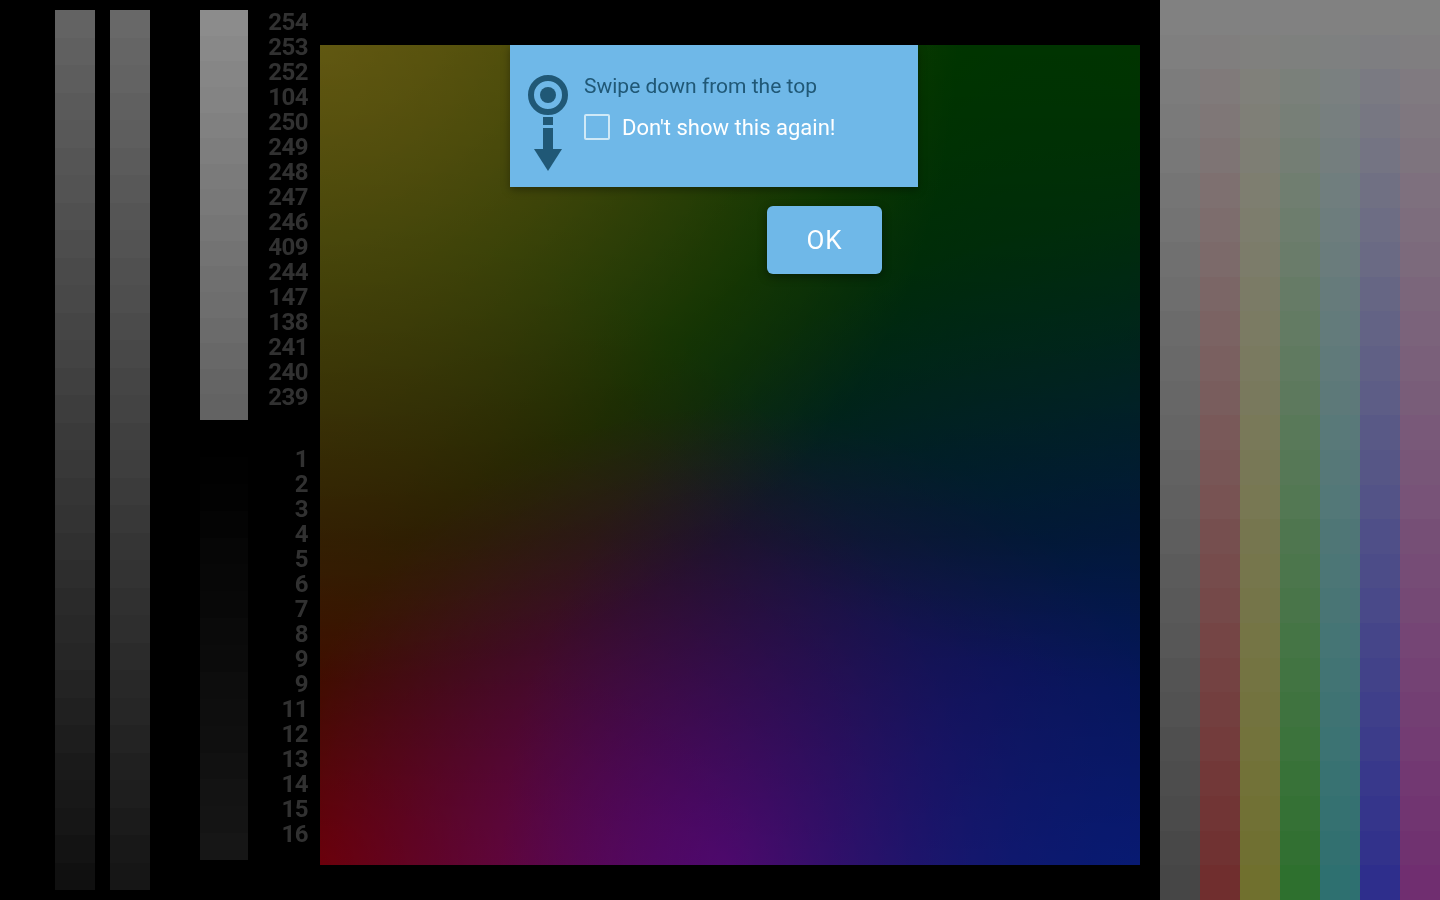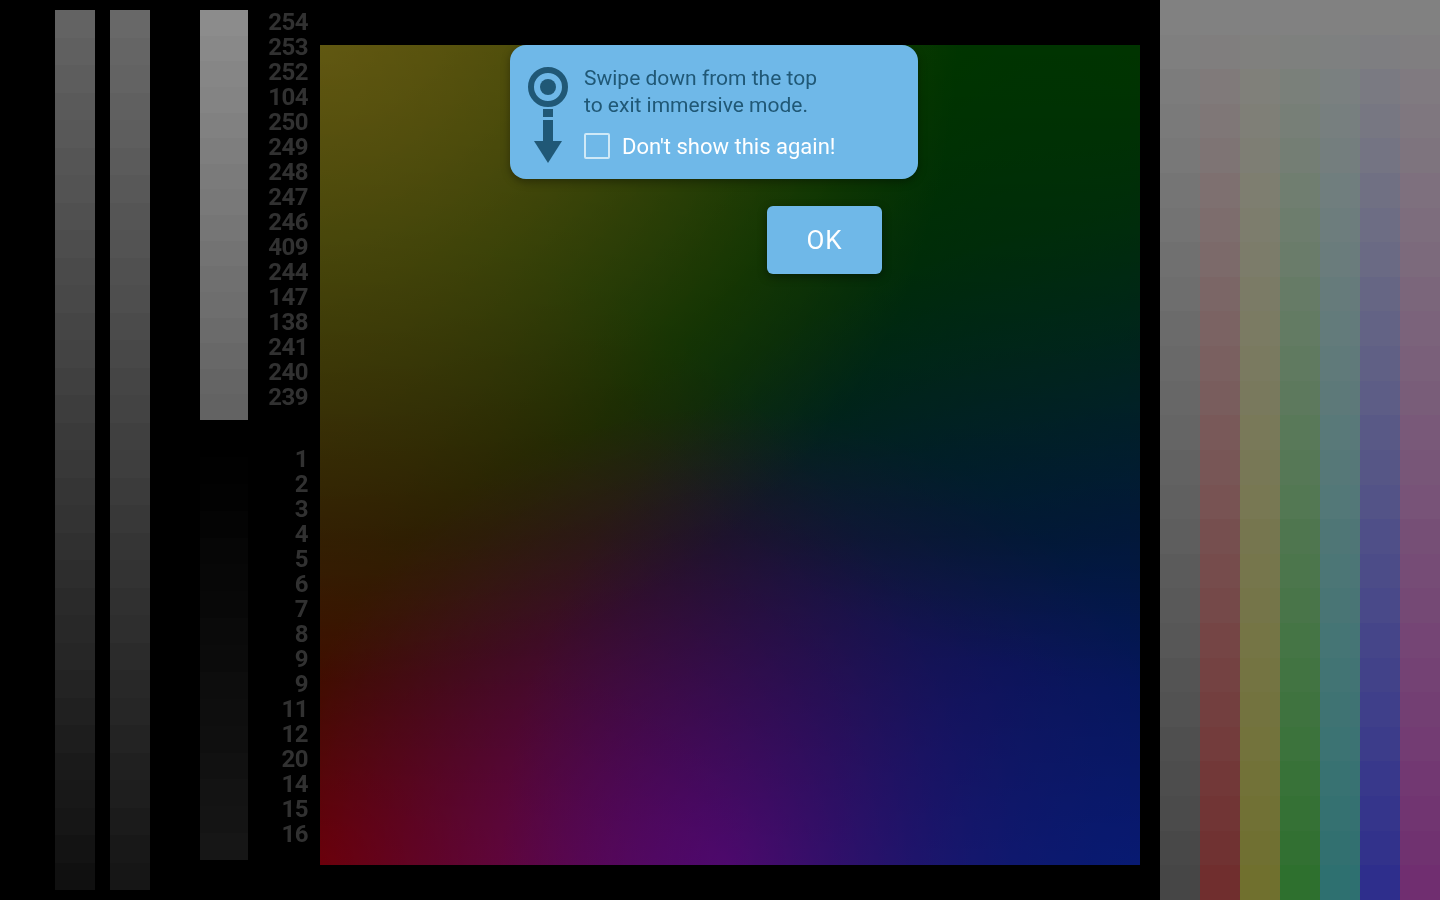--- a/index.html
+++ b/index.html
@@ -87,23 +87,23 @@
     inset: 0;
     background: rgba(0,0,0,0.45);
   }
 
   
   #hint {
     position: absolute;
     left: 510px;
     top: 45px;
     width: 370px;
-    padding: 20px 22px 14px 16px;
+    padding: 28px 22px 14px 16px;
     background: #6fb8e8;
-    border-radius: 16px;
+    border-radius: 0;
     color: #0f3a57;
     display: flex;
     align-items: flex-start;
     gap: 14px;
     box-shadow: 0 3px 8px rgba(0,0,0,0.35);
   }
   #hint svg { flex: 0 0 44px; }
   #hint .msg {
     font-size: 21px;
     line-height: 27px;
@@ -277,21 +277,21 @@
     <div>3</div>
     <div>4</div>
     <div>5</div>
     <div>6</div>
     <div>7</div>
     <div>8</div>
     <div>9</div>
     <div>9</div>
     <div>11</div>
     <div>12</div>
-    <div>20</div>
+    <div>13</div>
     <div>14</div>
     <div>15</div>
     <div>16</div>
   </div>
 
 <div id="color-field"></div>
 
 <div id="swatches">
     <div class="sw-col">
       <div class="cell" style="background: rgb(235, 235, 235);"></div>
@@ -497,21 +497,20 @@
   <svg viewBox="0 0 44 100" width="44" height="100">
     <circle cx="22" cy="22" r="17" fill="none" stroke="#205876" stroke-width="6"></circle>
     <circle cx="22" cy="22" r="8" fill="#205876"></circle>
     <rect x="17" y="44" width="10" height="8" fill="#205876"></rect>
     <rect x="17" y="55" width="10" height="22" fill="#205876"></rect>
     <polygon points="8,76 36,76 22,98" fill="#205876"></polygon>
   </svg>
   <div>
     <div class="msg">
       <span>Swipe down from the top</span><br>
-      <span>to exit immersive mode.</span>
     </div>
     <div class="row2">
       <span class="chk"></span>
       <span>Don't show this again!</span>
     </div>
   </div>
 </div>
 
 <div id="ok-btn">
   <span>OK</span>

